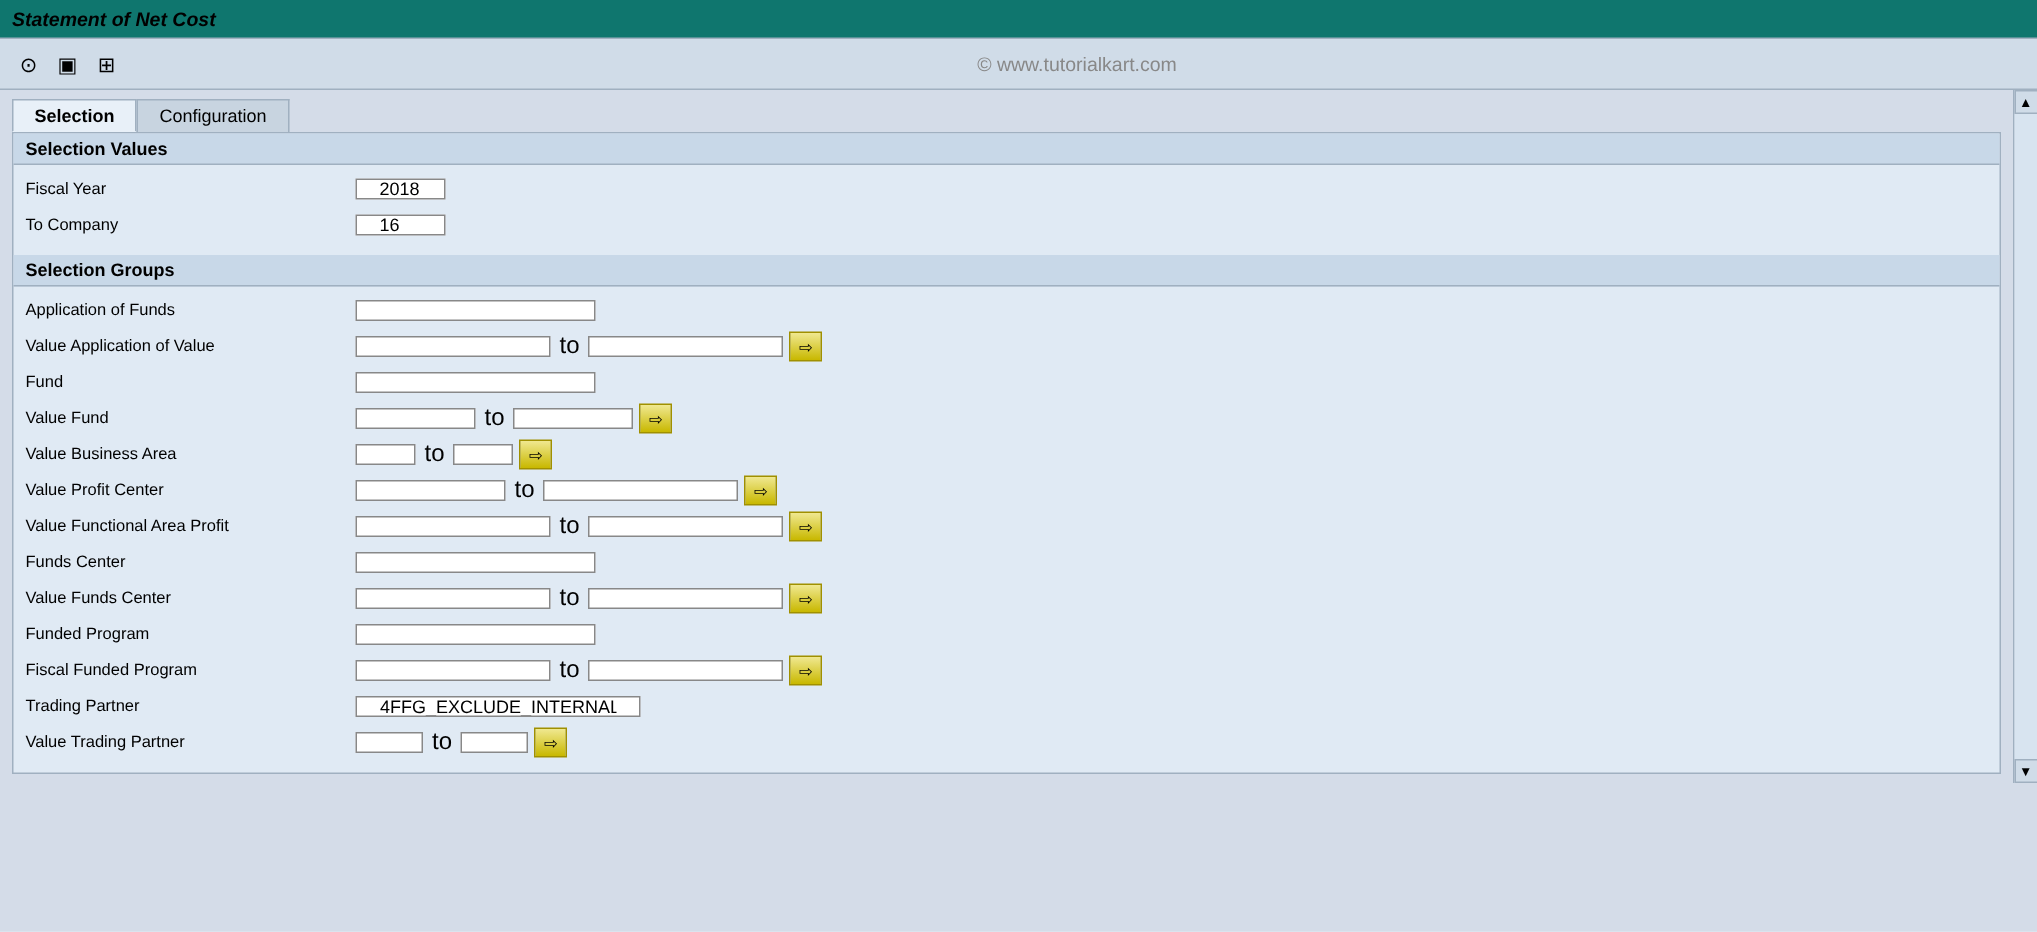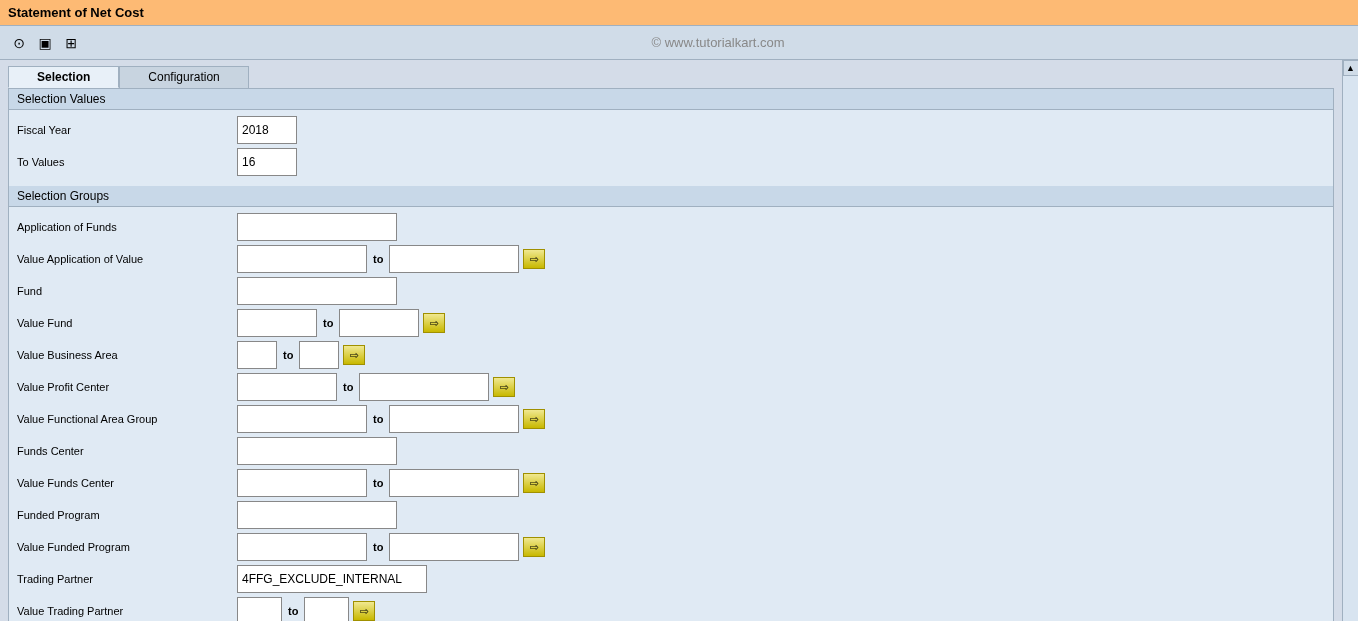--- a/index.html
+++ b/index.html
@@ -5,24 +5,25 @@
     * { box-sizing: border-box; margin: 0; padding: 0; }
     body {
       font-family: Arial, sans-serif;
       font-size: 12px;
       background: #d4dce8;
       width: 1358px;
       min-height: 621px;
       overflow: hidden;
     }
     .title-bar {
-      background: #fdba74;
+      background: #0f766e;
       padding: 4px 8px;
       font-size: 13px;
       font-weight: bold;
+      font-style: italic;
       border-bottom: 1px solid #a0b0c0;
       height: 26px;
       display: flex;
       align-items: center;
     }
     .toolbar {
       background: #d0dce8;
       padding: 4px 8px;
       display: flex;
       align-items: center;
@@ -60,21 +61,21 @@
       padding: 6px 8px;
       padding-right: 24px;
       background: #d4dce8;
     }
     .tabs-container {
       display: flex;
       gap: 0;
       margin-bottom: 0;
     }
     .tab {
-      padding: 3px 28px;
+      padding: 3px 14px;
       background: #c8d4e0;
       border: 1px solid #a0b0c0;
       border-bottom: none;
       cursor: pointer;
       font-size: 12px;
       color: #000;
     }
     .tab.active {
       background: #e8f0f8;
       border-bottom: 1px solid #e8f0f8;
@@ -85,51 +86,50 @@
       border: 1px solid #a0b0c0;
       padding: 0;
     }
     .section {
       margin: 0;
     }
     .section-header {
       background: #c8d8e8;
       border-bottom: 1px solid #a0b0c0;
       padding: 3px 8px;
-      font-weight: normal;
+      font-weight: bold;
       font-size: 12px;
     }
     .section-body {
       padding: 6px 8px;
     }
     .form-row {
       display: flex;
       align-items: center;
       margin-bottom: 4px;
       min-height: 20px;
     }
     .form-label {
       width: 220px;
       font-size: 11px;
       color: #000;
       flex-shrink: 0;
     }
     .form-input {
-      height: 28px;
+      height: 14px;
       border: 1px solid #888;
       background: white;
       font-size: 12px;
-      padding: 0 4px;
+      padding: 0 15px;
       outline: none;
     }
     .input-sm { width: 60px; }
     .to-label {
       margin: 0 6px;
-      font-size: 11px;
-      font-weight: bold;
+      font-size: 16px;
     }
     .arrow-btn {
       width: 22px;
       height: 20px;
       background: linear-gradient(to bottom, #f0e890, #c8b800);
       border: 1px solid #a09000;
       margin-left: 4px;
       cursor: pointer;
       display: inline-flex;
       align-items: center;
@@ -180,21 +180,21 @@
       <div class="section">
         <div class="section-header">
           <span>Selection Values</span>
         </div>
         <div class="section-body">
           <div class="form-row">
             <span class="form-label">Fiscal Year</span>
             <input type="text" class="form-input input-sm" value="2018" style="">
           </div>
           <div class="form-row">
-            <span class="form-label">To Values</span>
+            <span class="form-label">To Company</span>
             <input type="text" class="form-input input-sm" value="16" style="">
           </div>
         </div>
       </div>
 
       <div class="section">
         <div class="section-header">
           <span>Selection Groups</span>
         </div>
         <div class="section-body">
@@ -238,21 +238,21 @@
           <div class="form-row">
             <span class="form-label">Value Profit Center</span>
             <input type="text" class="form-input" style="width: 100px;" value="">
             <span class="to-label">to</span>
             <input type="text" class="form-input" style="width: 130px;" value="">
             <button class="arrow-btn">⇨</button>
           </div>
 
 
           <div class="form-row">
-            <span class="form-label">Value Functional Area Group</span>
+            <span class="form-label">Value Functional Area Profit</span>
             <input type="text" class="form-input" style="width: 130px;" value="">
             <span class="to-label">to</span>
             <input type="text" class="form-input" style="width: 130px;" value="">
             <button class="arrow-btn">⇨</button>
           </div>
 
           <div class="form-row">
             <span class="form-label">Funds Center</span>
             <input type="text" class="form-input" style="width: 160px;" value="">
           </div>
@@ -264,21 +264,21 @@
             <input type="text" class="form-input" style="width: 130px;" value="">
             <button class="arrow-btn">⇨</button>
           </div>
 
           <div class="form-row">
             <span class="form-label">Funded Program</span>
             <input type="text" class="form-input" style="width: 160px;" value="">
           </div>
 
           <div class="form-row">
-            <span class="form-label">Value Funded Program</span>
+            <span class="form-label">Fiscal Funded Program</span>
             <input type="text" class="form-input" style="width: 130px;" value="">
             <span class="to-label">to</span>
             <input type="text" class="form-input" style="width: 130px;" value="">
             <button class="arrow-btn">⇨</button>
           </div>
 
           <div class="form-row">
             <span class="form-label">Trading Partner</span>
             <input type="text" class="form-input" style="width: 190px;" value="4FFG_EXCLUDE_INTERNAL">
           </div>

